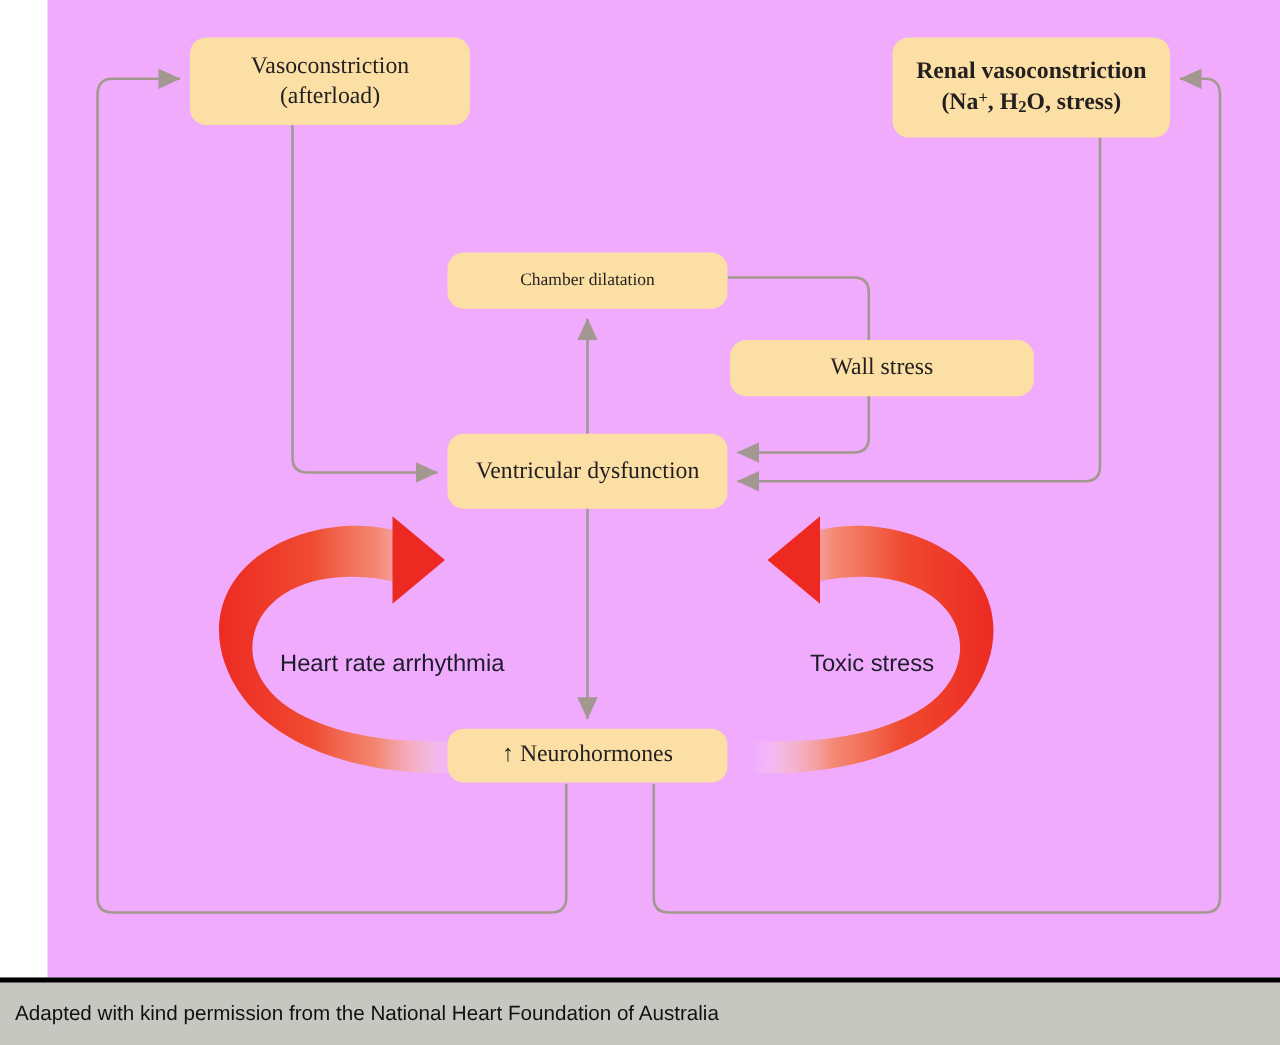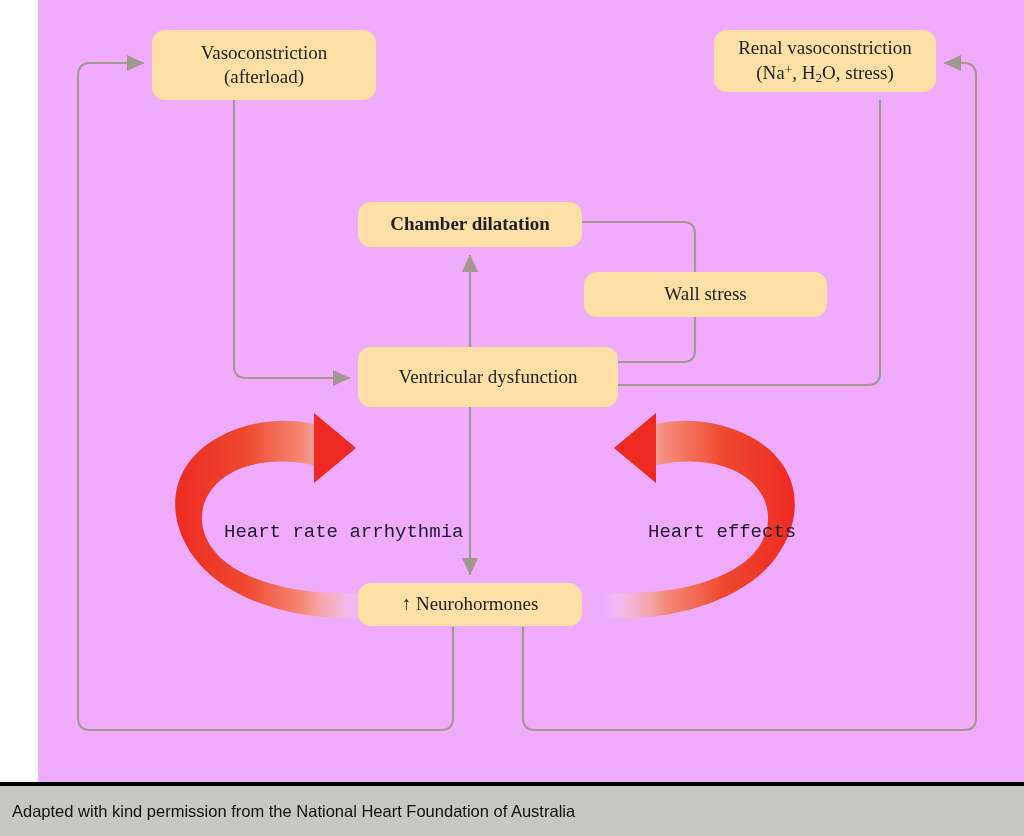--- a/index.html
+++ b/index.html
@@ -53,54 +53,54 @@
   .node-text {
     display: block;
     padding: 0 8px;
     white-space: pre-line;
   }
   #node-vasoconstriction {
     left: 114px; top: 30px; width: 224px; height: 70px;
     font-size: 19px;
   }
   #node-renal {
-    left: 676px; top: 30px; width: 222px; height: 62px;
-    font-size: 19px;
+    left: 676px; top: 30px; width: 222px; height: 80px;
+    font-size: 19px;
+    font-weight: bold;
   }
   #node-chamber {
     left: 320px; top: 202px; width: 224px; height: 45px;
-    font-size: 19px;
-    font-weight: bold;
+    font-size: 14px;
   }
   #node-wallstress {
     left: 546px; top: 272px; width: 243px; height: 45px;
     font-size: 19px;
   }
   #node-ventricular {
-    left: 320px; top: 347px; width: 260px; height: 60px;
+    left: 320px; top: 347px; width: 224px; height: 60px;
     font-size: 19px;
     align-items: center;
   }
   #node-neuro {
     left: 320px; top: 583px; width: 224px; height: 43px;
     font-size: 19px;
     text-align: center;
   }
   .chem sub {
     font-size: 0.7em;
     vertical-align: -0.22em;
   }
   .chem sup {
     font-size: 0.7em;
     vertical-align: 0.38em;
   }
   .cycle-label {
     position: absolute;
     color: #1c1c2b;
-    font-family: Liberation Mono, monospace;
+    font-family: Liberation Sans, sans-serif;
     font-size: 19px;
     white-space: nowrap;
     z-index: 5;
   }
   #label-heart-rate { left: 186px; top: 521px; }
   #label-toxic      { left: 610px; top: 521px; }
   .caption-bar {
     position: absolute;
     left: 0; top: 782px;
     width: 1024px;
@@ -216,21 +216,21 @@
     <div class="node" id="node-ventricular">
       <span class="node-text">Ventricular dysfunction</span>
     </div>
 
     <div class="node" id="node-neuro">
       <span class="node-text">↑ Neurohormones</span>
     </div>
 
     <div class="cycle-label" id="label-heart-rate">Heart rate arrhythmia</div>
 
-    <div class="cycle-label" id="label-toxic">Heart effects</div>
+    <div class="cycle-label" id="label-toxic">Toxic stress</div>
 
   </div>
 
   <div class="caption-bar">
     <span class="caption-text">Adapted with kind permission from the National Heart Foundation of Australia</span>
   </div>
 
 </div>
 
 </body></html>

